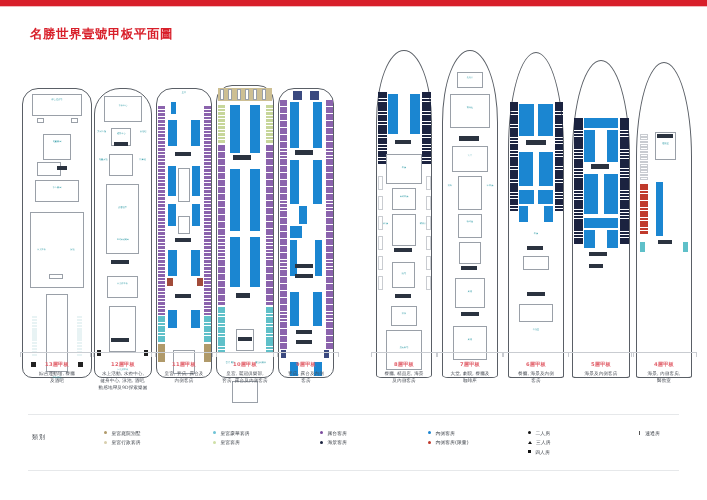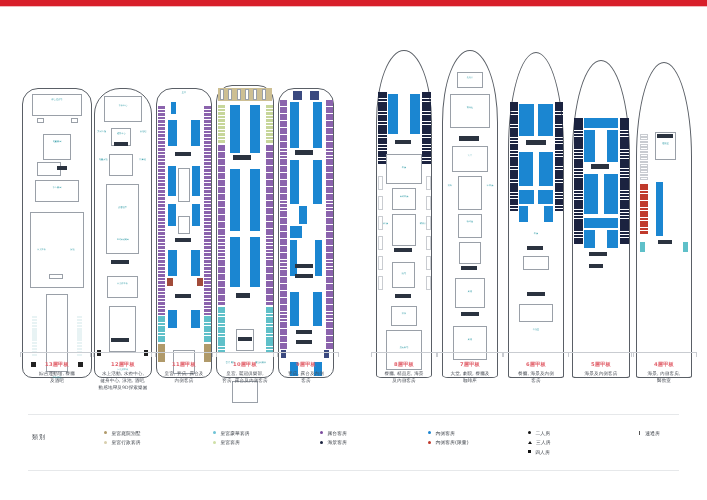--- a/index.html
+++ b/index.html
@@ -74,20 +74,21 @@
   .lg-label { font-size:4.8px; color:#3c4148; letter-spacing:0.1px; }
 </style>
 </head>
 <body>
 
 <div id="page">
 
   <div class="top-bar"></div>
   <div class="top-bar-thin"></div>
 
+  <div class="page-title">名勝世界壹號甲板平面圖</div>
 
   <div class="ships">
       <div class="ship-col" style="left: 22px; top: 48px; width: 70px; height: 290px;">
         <div class="hull round"></div>
         <div class="blk" style="left: 9.8px; top: 6px; width: 50.4px; height: 22px; background: rgb(255, 255, 255); border: 0.5px solid rgb(154, 160, 168);"></div>
         <div class="dtext" style="left: 9.8px; top: 10px; width: 50.4px;">綜合運動場</div>
         <div class="blk" style="left: 15.4px; top: 30px; width: 7px; height: 5px; background: rgb(255, 255, 255); border: 0.5px solid rgb(154, 160, 168);"></div>
         <div class="blk" style="left: 49px; top: 30px; width: 7px; height: 5px; background: rgb(255, 255, 255); border: 0.5px solid rgb(154, 160, 168);"></div>
         <div class="blk" style="left: 21px; top: 46px; width: 28px; height: 26px; background: rgb(255, 255, 255); border: 0.5px solid rgb(154, 160, 168);"></div>
         <div class="dtext" style="left: 21px; top: 52px; width: 28px;">兒童樂園</div>

